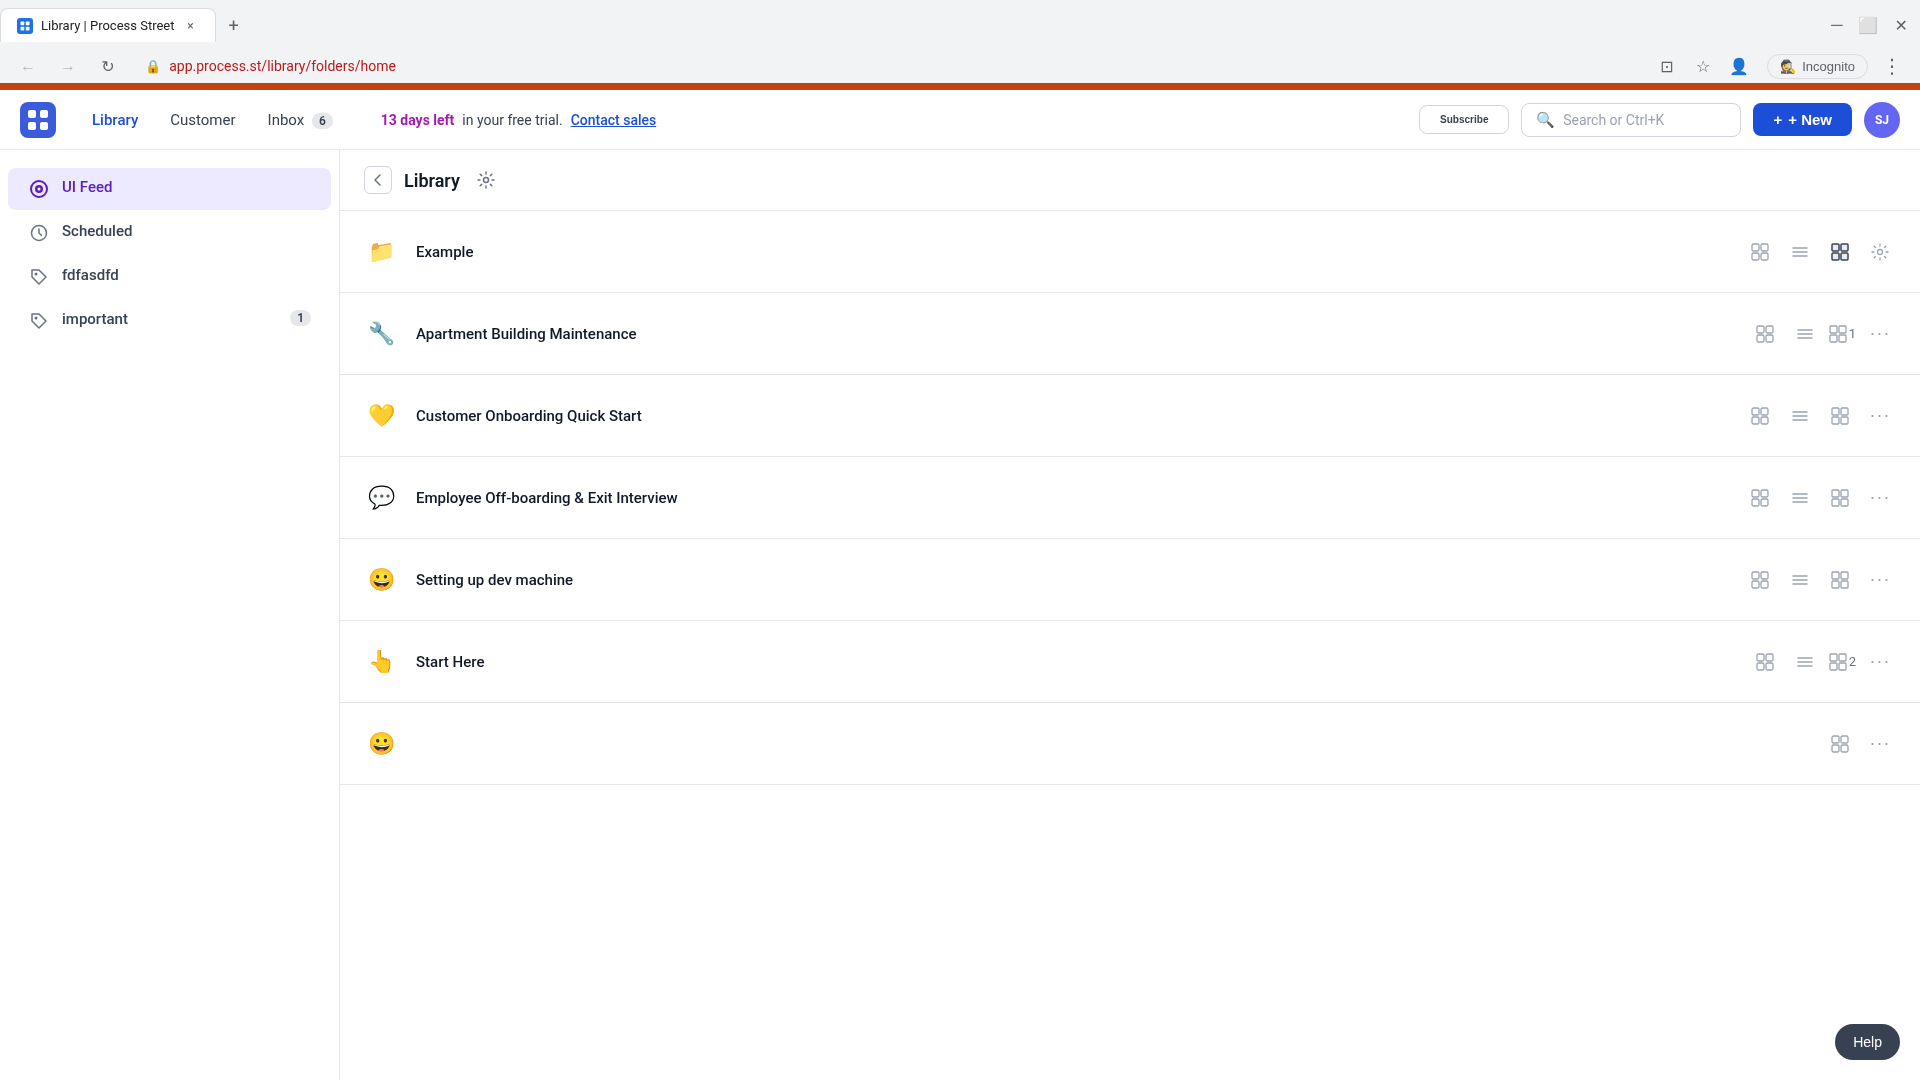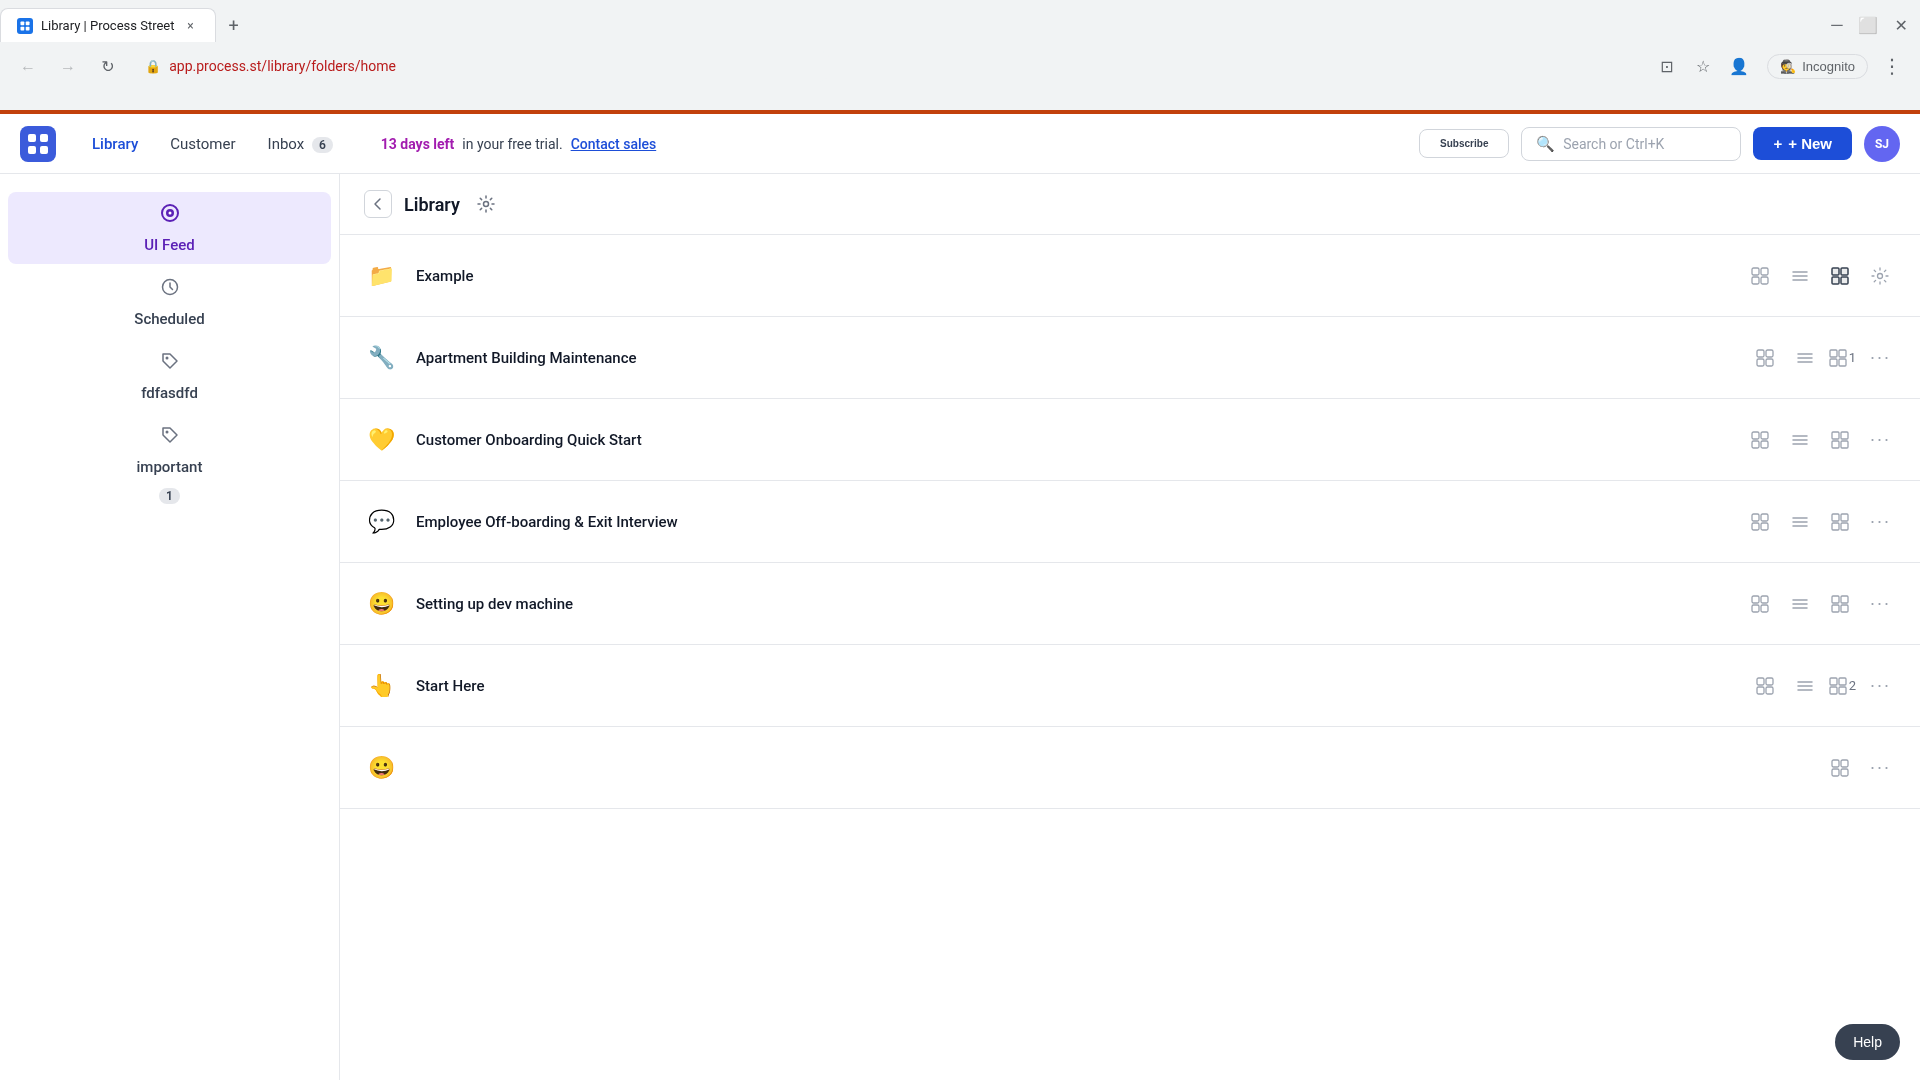--- a/index.html
+++ b/index.html
@@ -1,19 +1,19 @@
 <!DOCTYPE html>
 <html><head>
   <meta charset="utf-8">
   <style>
     * { box-sizing: border-box; margin: 0; padding: 0; }
     body { font-family: -apple-system, BlinkMacSystemFont, 'Segoe UI', Roboto, sans-serif; background: #fff; width: 1920px; height: 1080px; overflow: hidden; }
 
     
-    .browser-chrome { background: #f1f3f4; height: 114px; border-bottom: 4px solid #c2410c; }
+    .browser-chrome { background: #f1f3f4; height: 90px; border-bottom: 7px solid #c2410c; }
     .tab-bar { display: flex; align-items: center; padding: 8px 0 0 0; height: 42px; background: #f1f3f4; }
     .tab { display: flex; align-items: center; gap: 8px; background: #fff; border-radius: 8px 8px 0 0; padding: 8px 16px; height: 34px; min-width: 200px; border: 1px solid #dadce0; border-bottom: none; position: relative; }
     .tab-favicon { width: 16px; height: 16px; background: #1a73e8; border-radius: 3px; display: flex; align-items: center; justify-content: center; }
     .tab-favicon svg { width: 12px; height: 12px; }
     .tab-title { font-size: 13px; color: #202124; flex: 1; }
     .tab-close { width: 16px; height: 16px; border-radius: 50%; display: flex; align-items: center; justify-content: center; cursor: pointer; color: #5f6368; font-size: 12px; }
     .new-tab-btn { width: 28px; height: 28px; border-radius: 50%; display: flex; align-items: center; justify-content: center; cursor: pointer; color: #5f6368; font-size: 18px; margin-left: 4px; }
     .tab-bar-controls { margin-left: auto; display: flex; gap: 8px; padding-right: 8px; }
     .tab-bar-controls button { background: none; border: none; cursor: pointer; color: #5f6368; font-size: 16px; padding: 4px; }
 
@@ -46,21 +46,21 @@
     .search-bar { display: flex; align-items: center; gap: 8px; border: 1.5px solid #d1d5db; border-radius: 8px; padding: 7px 14px; width: 220px; cursor: text; }
     .search-bar-text { font-size: 14px; color: #9ca3af; }
     .new-btn { display: flex; align-items: center; gap: 6px; padding: 8px 20px; background: #1d4ed8; color: #fff; border-radius: 8px; font-size: 15px; font-weight: 600; cursor: pointer; border: none; }
     .avatar { width: 36px; height: 36px; border-radius: 50%; background: #6366f1; display: flex; align-items: center; justify-content: center; color: #fff; font-size: 12px; font-weight: 700; cursor: pointer; }
 
     
     .main { display: flex; flex: 1; overflow: hidden; }
 
     
     .sidebar { width: 340px; flex-shrink: 0; border-right: 1px solid #e5e7eb; padding: 16px 0; overflow-y: auto; background: #fff; }
-    .sidebar-item { display: flex; align-items: center; gap: 12px; padding: 10px 20px; cursor: pointer; border-radius: 8px; margin: 2px 8px; font-size: 15px; color: #374151; flex-direction: column; }
+    .sidebar-item { display: flex; align-items: flex-start; gap: 12px; padding: 10px 20px; cursor: pointer; border-radius: 8px; margin: 2px 8px; font-size: 15px; color: #374151; }
     .sidebar-item.active { background: #ede9fe; color: #5b21b6; }
     .sidebar-item-icon { width: 22px; height: 22px; display: flex; align-items: center; justify-content: center; flex-shrink: 0; }
     .sidebar-item-label { flex: 1; font-weight: 500; }
     .sidebar-badge { background: #e5e7eb; color: #374151; font-size: 12px; font-weight: 600; border-radius: 10px; padding: 1px 7px; }
 
     
     .content { flex: 1; display: flex; flex-direction: column; overflow: hidden; background: #fff; }
     .content-header { display: flex; align-items: center; gap: 12px; padding: 16px 24px; border-bottom: 1px solid #e5e7eb; flex-shrink: 0; }
     .collapse-btn { width: 28px; height: 28px; border-radius: 6px; border: 1px solid #d1d5db; background: #fff; display: flex; align-items: center; justify-content: center; cursor: pointer; color: #6b7280; }
     .content-title { font-size: 18px; font-weight: 600; color: #111827; }

